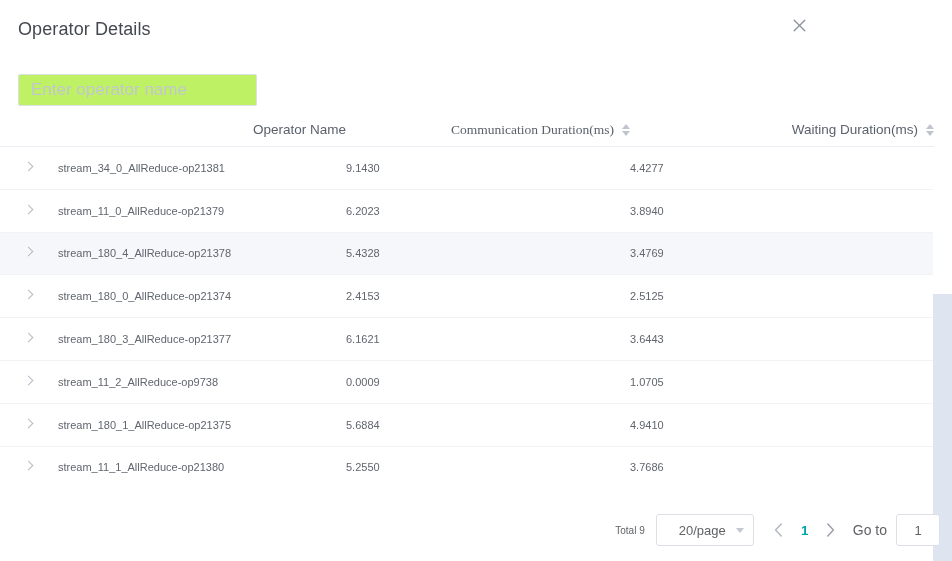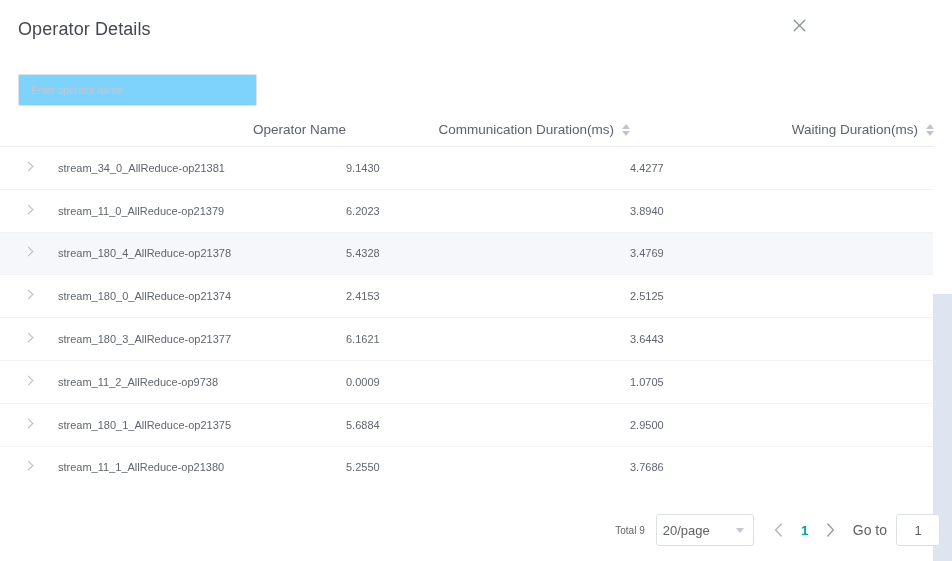--- a/index.html
+++ b/index.html
@@ -64,23 +64,23 @@
     top: 74px;
     width: 239px;
     height: 32px;
   }
   .search-input {
     box-sizing: border-box;
     width: 239px;
     height: 32px;
     border: 1px solid #dcdfe6;
     border-radius: 2px;
-    background: #7dd3fc;
+    background: #bef264;
     font-family: "Liberation Sans", sans-serif;
-    font-size: 10px;
+    font-size: 17px;
     color: #555a63;
     padding: 0 12px;
     outline: none;
   }
   .search-input::placeholder {
     color: #c2c6cf;
   }
 
   
   .table-wrap {
@@ -123,21 +123,21 @@
   .col-name   { width: 288px; }
   .col-comm   { width: 284px; }
   .col-wait   { width: 304px; }
 
   .th-inner {
     display: inline-flex;
     align-items: center;
     gap: 6px;
   }
   .th-name   { padding-left: 17px; }
-  .th-comm   { padding-left: 5px; }
+  .th-comm   { padding-left: 5px; font-family: Liberation Serif, serif; }
   .th-wait   { padding-left: 5px; }
 
   .sort-icon {
     display: inline-flex;
     flex-direction: column;
     justify-content: center;
     gap: 2px;
     line-height: 0;
     margin-left: 2px;
   }
@@ -216,21 +216,21 @@
   }
   .pg-size {
     box-sizing: border-box;
     width: 98px;
     height: 32px;
     border: 1px solid #dcdfe6;
     border-radius: 3px;
     display: flex;
     align-items: center;
     justify-content: space-between;
-    padding: 0 9px 0 6px;
+    padding: 0 9px 0 22px;
     background: #fff;
     cursor: pointer;
     margin-right: 12px;
   }
   .pg-size-label { font-size: 13px; color: #606266; }
   .caret-down {
     width: 0; height: 0;
     border-left: 4px solid transparent;
     border-right: 4px solid transparent;
     border-top: 5px solid #c4c8d0;
@@ -366,21 +366,21 @@
           <tr>
             <td class="cell-expand"><span class="chev"></span></td>
             <td class="cell-name">stream_11_2_AllReduce-op9738</td>
             <td class="cell-comm">0.0009</td>
             <td class="cell-wait">1.0705</td>
           </tr>
           <tr>
             <td class="cell-expand"><span class="chev"></span></td>
             <td class="cell-name">stream_180_1_AllReduce-op21375</td>
             <td class="cell-comm">5.6884</td>
-            <td class="cell-wait">2.9500</td>
+            <td class="cell-wait">4.9410</td>
           </tr>
           <tr class=" row-clip">
             <td class="cell-expand"><span class="chev"></span></td>
             <td class="cell-name">stream_11_1_AllReduce-op21380</td>
             <td class="cell-comm">5.2550</td>
             <td class="cell-wait">3.7686</td>
           </tr>
         </tbody>
     </table>
   </div>

